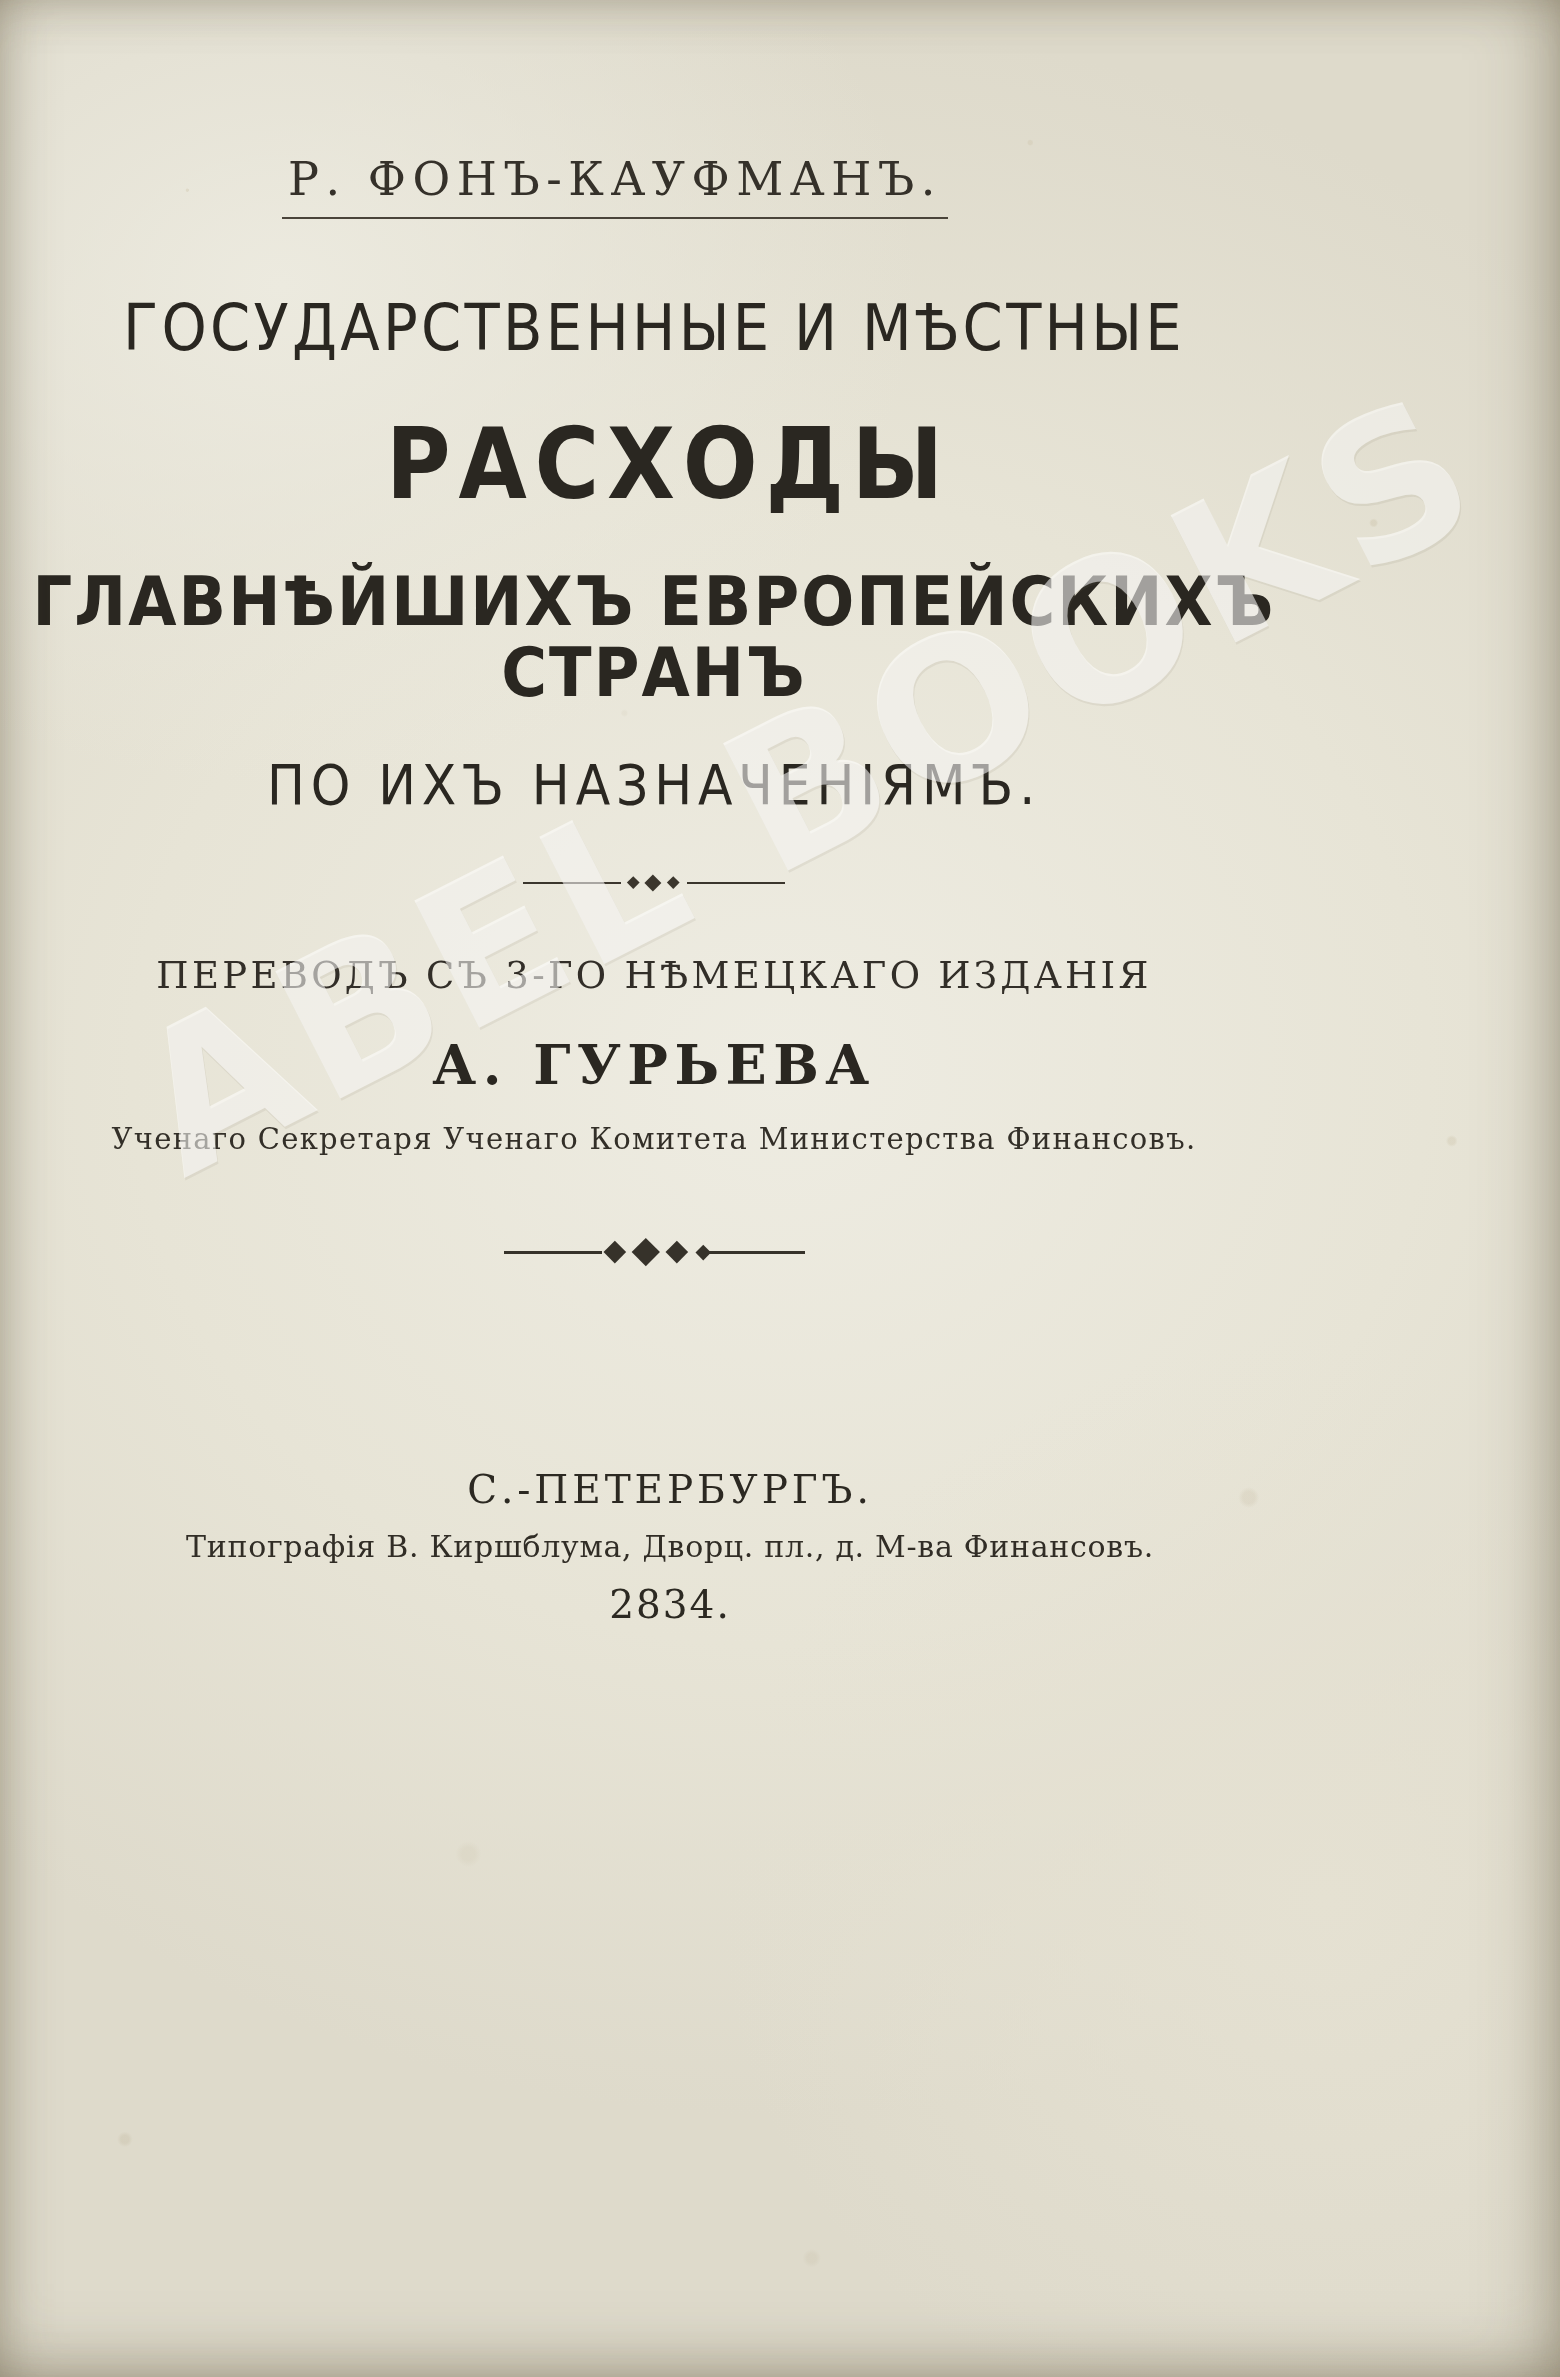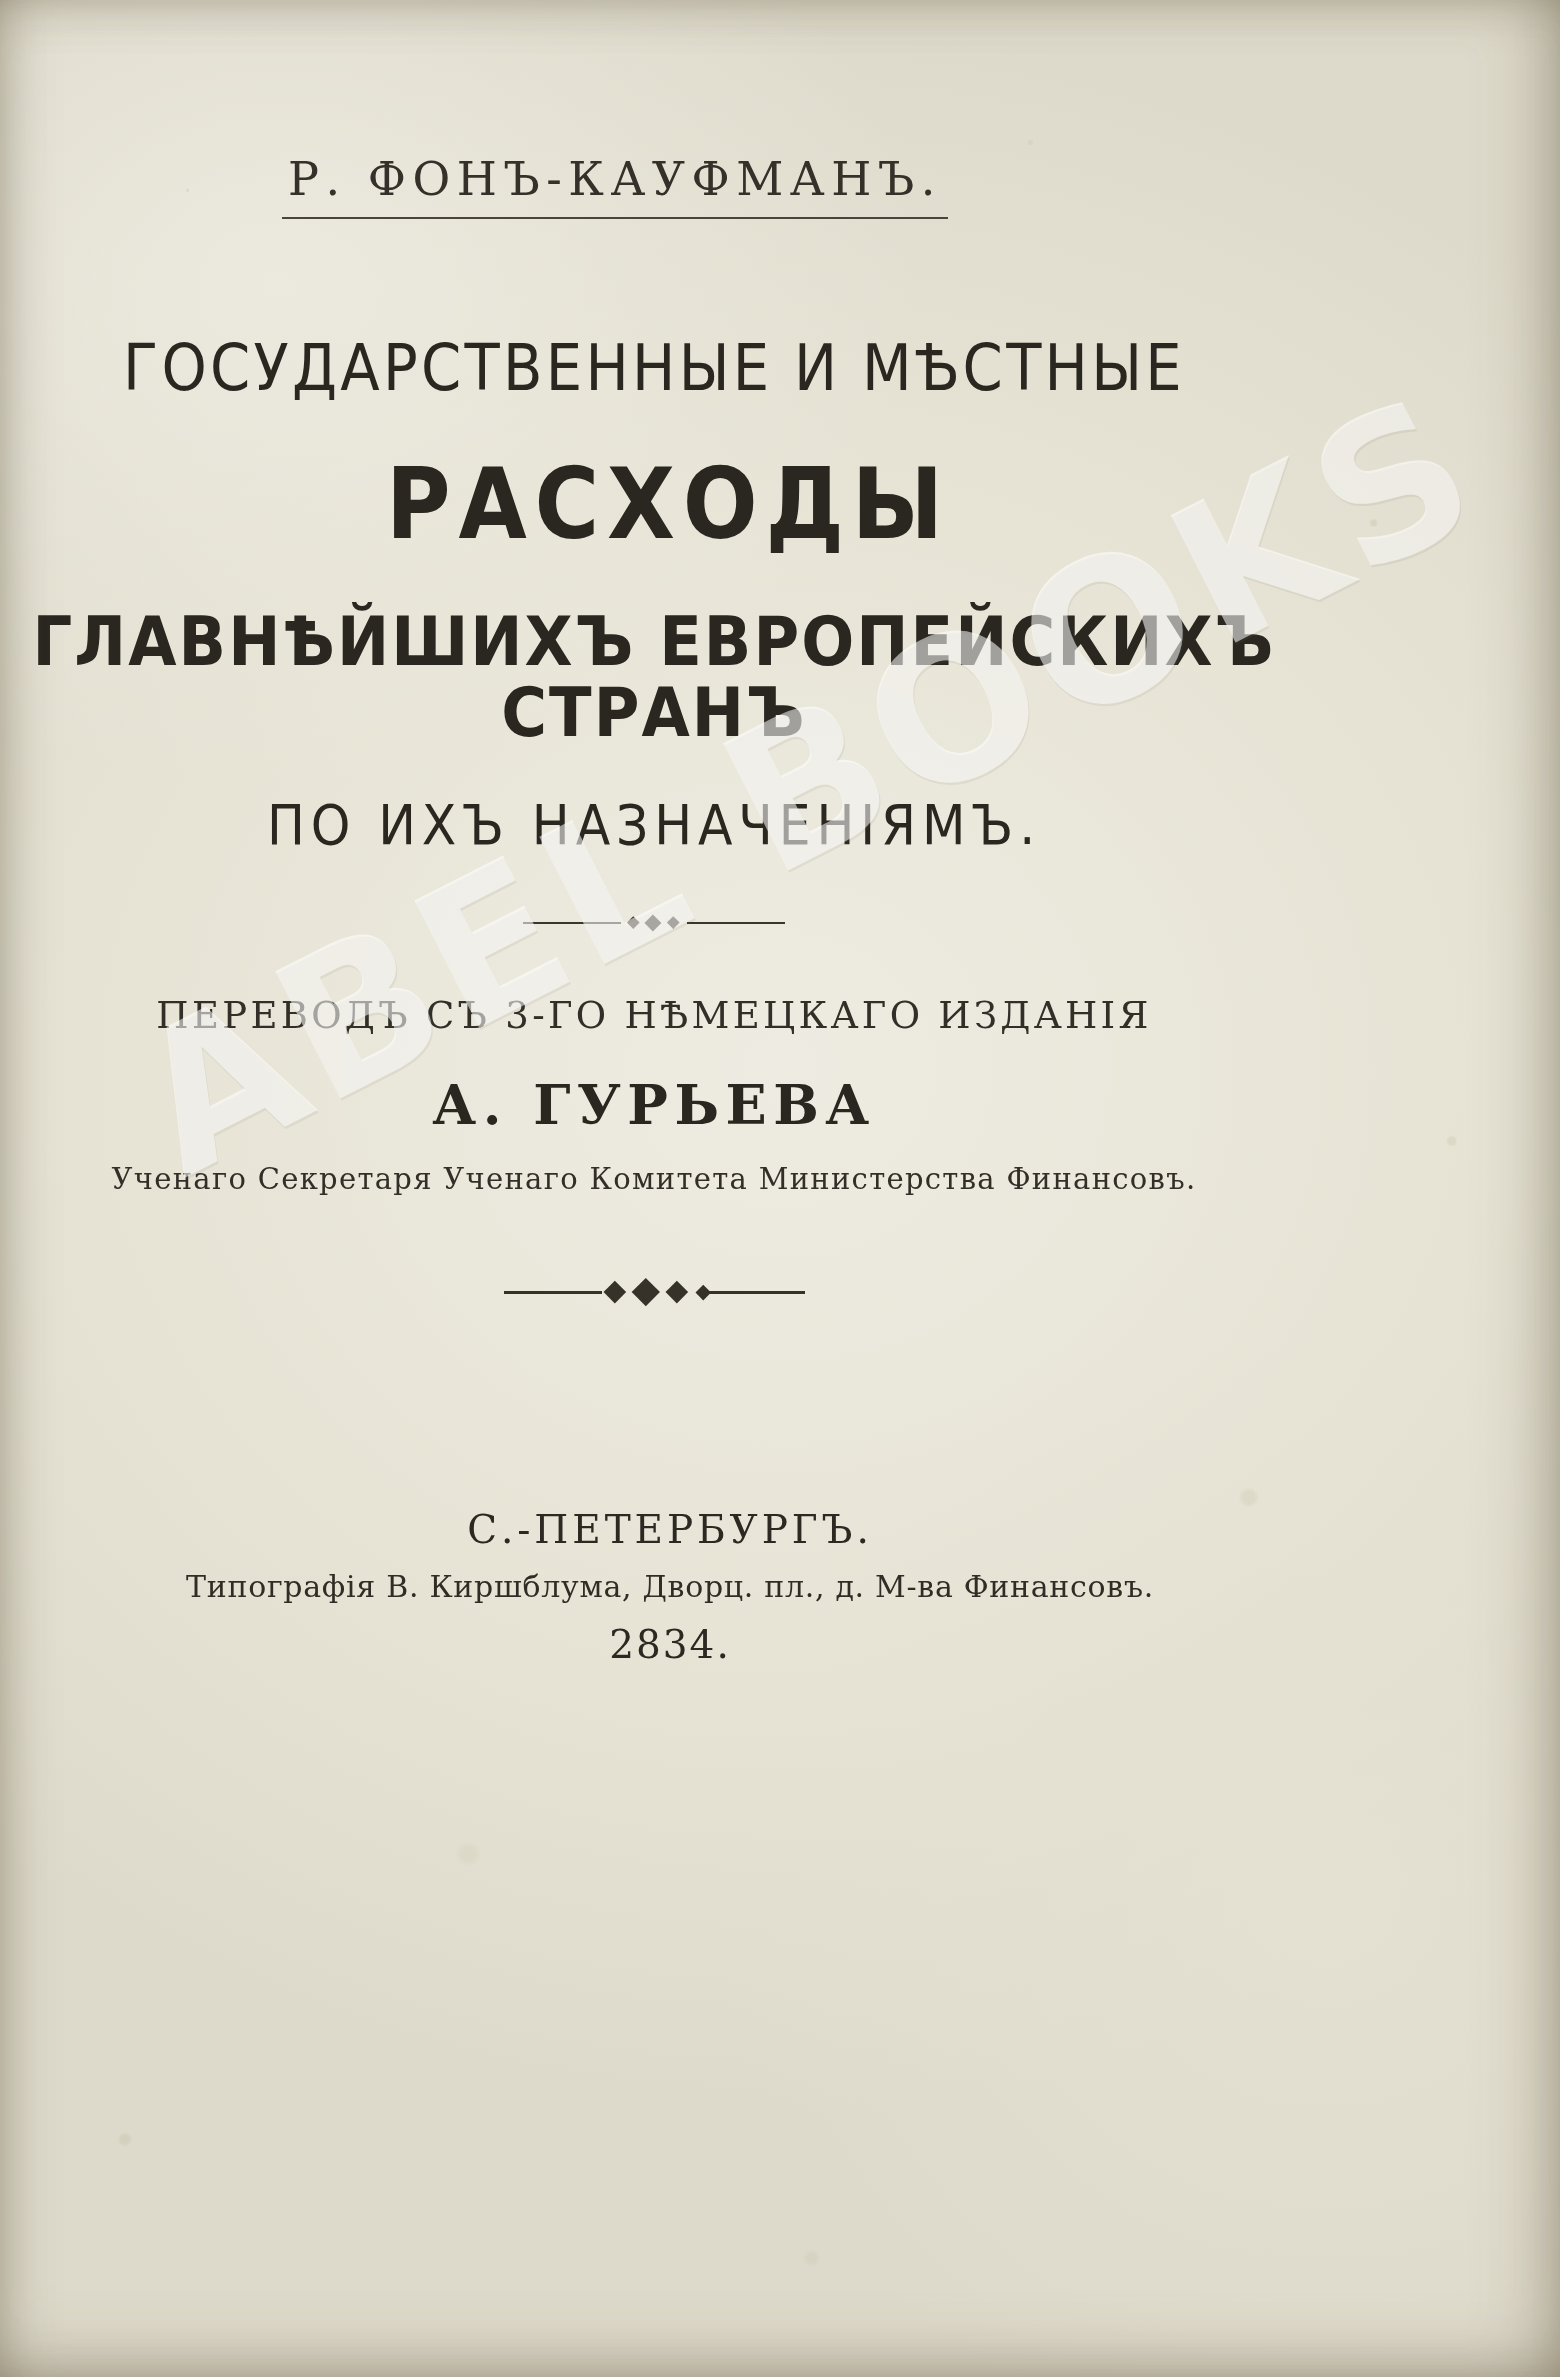--- a/index.html
+++ b/index.html
@@ -67,21 +67,21 @@
     padding: 0 6.5px 10.5px 6.5px;
     font-size: 46px;
     letter-spacing: 6.5px;
     font-weight: 400;
     color: #35312a;
     border-bottom: 2.6px solid #4a443a;
     font-family: "DejaVu Serif", "Liberation Serif", serif;
   }
 
   .title-block {
-    margin-top: 116px;
+    margin-top: 76px;
   }
 
   .t-line {
     font-family: "DejaVu Sans Condensed", "DejaVu Sans", "Liberation Sans", sans-serif;
     color: #2a2721;
     line-height: 1.05;
   }
 
   .t1 {
     font-size: 64px;

